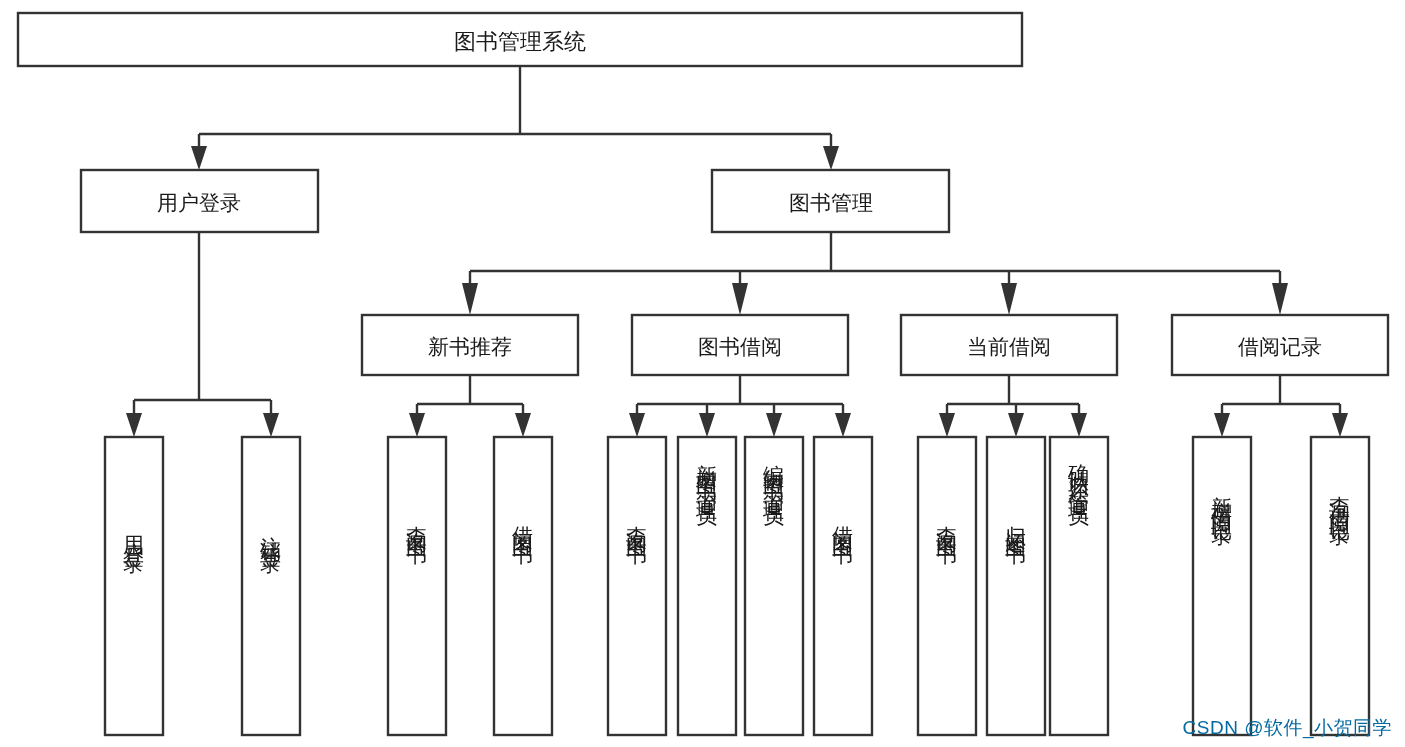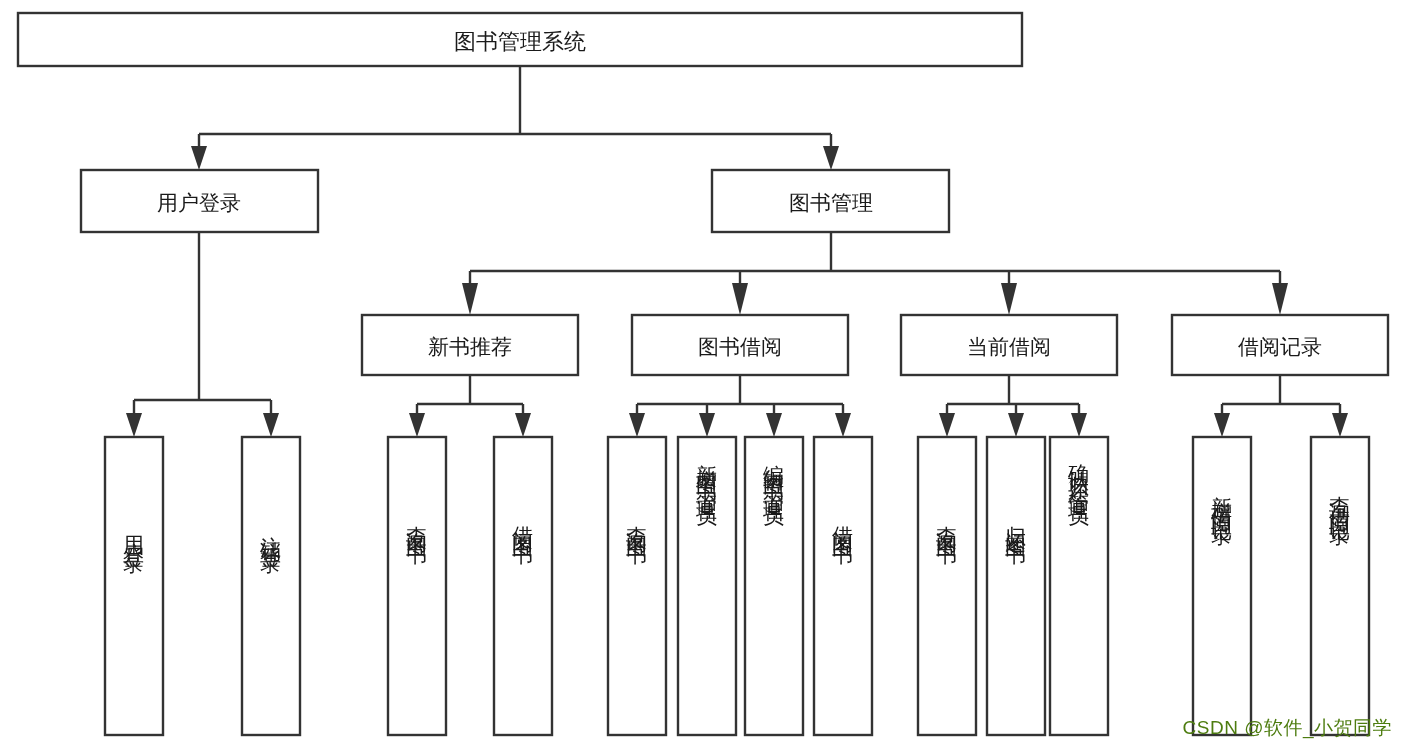--- a/index.html
+++ b/index.html
@@ -73,21 +73,21 @@
     letter-spacing: 6px;
     color: #1a1a1a;
     white-space: nowrap;
   }
   .watermark {
     position: absolute;
     right: 13px;
     bottom: 6px;
     font-family: "Liberation Sans", "DejaVu Sans", sans-serif;
     font-size: 19px;
-    color: #4d7c0f;
+    color: #0369a1;
     white-space: nowrap;
     letter-spacing: 0.5px;
   }
 </style>
 </head>
 <body>
 
 <div id="chart-root">
 
   <svg class="diagram" viewBox="0 0 1405 747">

